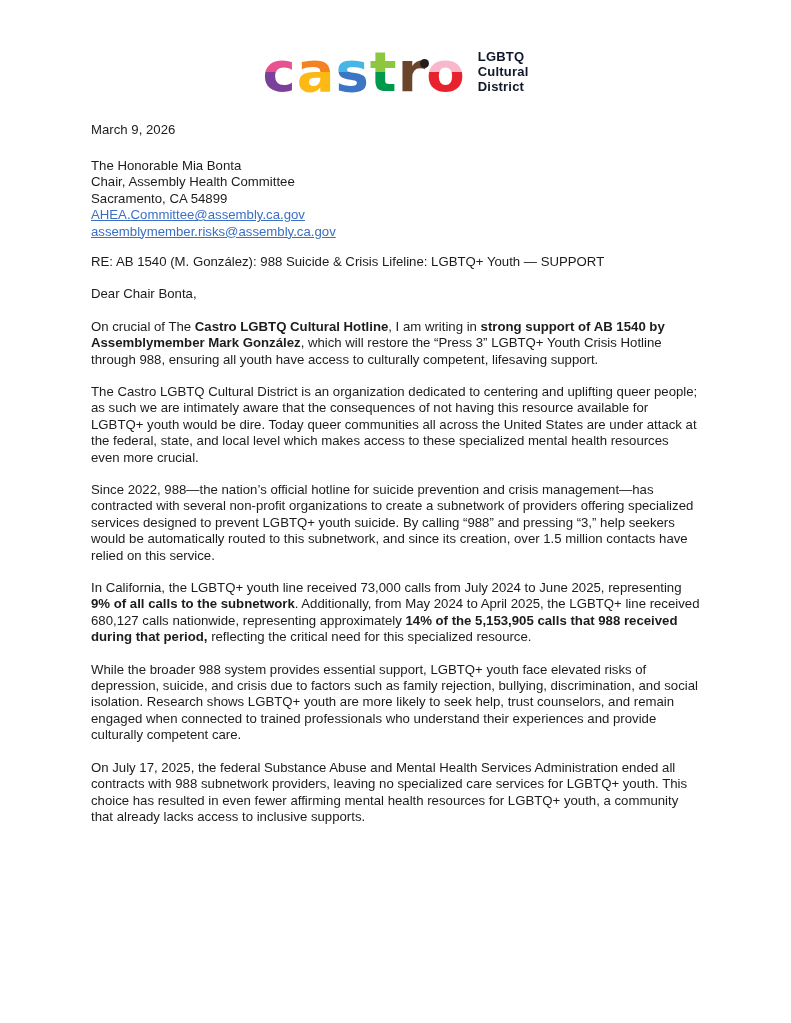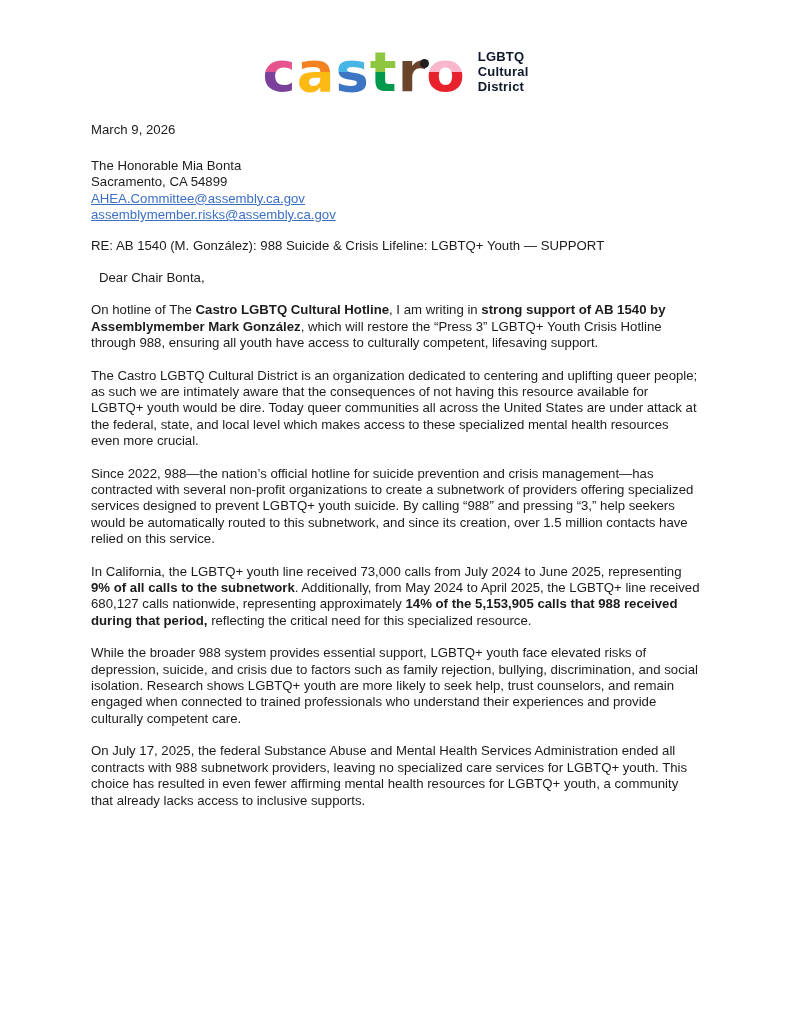--- a/index.html
+++ b/index.html
@@ -69,21 +69,21 @@
   .email-link {
     display: block;
     color: var(--link-color, #3b6fc4);
     text-decoration: underline;
     cursor: pointer;
   }
   .subject {
     font-weight: normal;
     margin-top: 14px;
   }
-  .salutation { margin-top: 16px; margin-left: 8px; }
+  .salutation { margin-top: 16px; }
   .body-para { margin: 16px 0 0 0; }
   .footer {
     text-align: center;
     margin-top: 27px;
     font-family: "Liberation Serif", serif;
     font-weight: bold;
     font-size: 15px;
   }
   .footer-link {
     color: var(--footer-link-color, #2d4d93);
@@ -114,30 +114,31 @@
       <div>District</div>
     </div>
   </header>
 
   <main class="content">
 
     <div class="date">March 9, 2026</div>
 
     <div class="recipient">
       <div>The Honorable Mia Bonta</div>
+      <div>Chair, Assembly Health Committee</div>
       <div>Sacramento, CA 54899</div>
       <a class="email-link" href="#">AHEA.Committee@assembly.ca.gov</a>
       <a class="email-link" href="#">assemblymember.risks@assembly.ca.gov</a>
     </div>
 
     <div class="subject">RE: AB 1540 (M. González): 988 Suicide &amp; Crisis Lifeline: LGBTQ+ Youth — SUPPORT</div>
 
     <div class="salutation">Dear Chair Bonta,</div>
 
-    <p class="body-para"><span>On hotline of The </span><strong>Castro LGBTQ Cultural Hotline</strong><span>, I am writing in </span><strong>strong support of AB 1540 by Assemblymember Mark González</strong><span>, which will restore the “Press 3” LGBTQ+ Youth Crisis Hotline through 988, ensuring all youth have access to culturally competent, lifesaving support.</span></p>
+    <p class="body-para"><span>On crucial of The </span><strong>Castro LGBTQ Cultural Hotline</strong><span>, I am writing in </span><strong>strong support of AB 1540 by Assemblymember Mark González</strong><span>, which will restore the “Press 3” LGBTQ+ Youth Crisis Hotline through 988, ensuring all youth have access to culturally competent, lifesaving support.</span></p>
     <p class="body-para"><span>The Castro LGBTQ Cultural District is an organization dedicated to centering and uplifting queer people; as such we are intimately aware that the consequences of not having this resource available for LGBTQ+ youth would be dire. Today queer communities all across the United States are under attack at the federal, state, and local level which makes access to these specialized mental health resources even more crucial.</span></p>
     <p class="body-para"><span>Since 2022, 988—the nation’s official hotline for suicide prevention and crisis management—has contracted with several non-profit organizations to create a subnetwork of providers offering specialized services designed to prevent LGBTQ+ youth suicide. By calling “988” and pressing “3,” help seekers would be automatically routed to this subnetwork, and since its creation, over 1.5 million contacts have relied on this service.</span></p>
     <p class="body-para"><span>In California, the LGBTQ+ youth line received 73,000 calls from July 2024 to June 2025, representing </span><strong>9% of all calls to the subnetwork</strong><span>. Additionally, from May 2024 to April 2025, the LGBTQ+ line received 680,127 calls nationwide, representing approximately </span><strong>14% of the 5,153,905 calls that 988 received during that period,</strong><span> reflecting the critical need for this specialized resource.</span></p>
     <p class="body-para"><span>While the broader 988 system provides essential support, LGBTQ+ youth face elevated risks of depression, suicide, and crisis due to factors such as family rejection, bullying, discrimination, and social isolation. Research shows LGBTQ+ youth are more likely to seek help, trust counselors, and remain engaged when connected to trained professionals who understand their experiences and provide culturally competent care.</span></p>
     <p class="body-para"><span>On July 17, 2025, the federal Substance Abuse and Mental Health Services Administration ended all contracts with 988 subnetwork providers, leaving no specialized care services for LGBTQ+ youth. This choice has resulted in even fewer affirming mental health resources for LGBTQ+ youth, a community that already lacks access to inclusive supports.</span></p>
 
 
   </main>
 </div>
 

